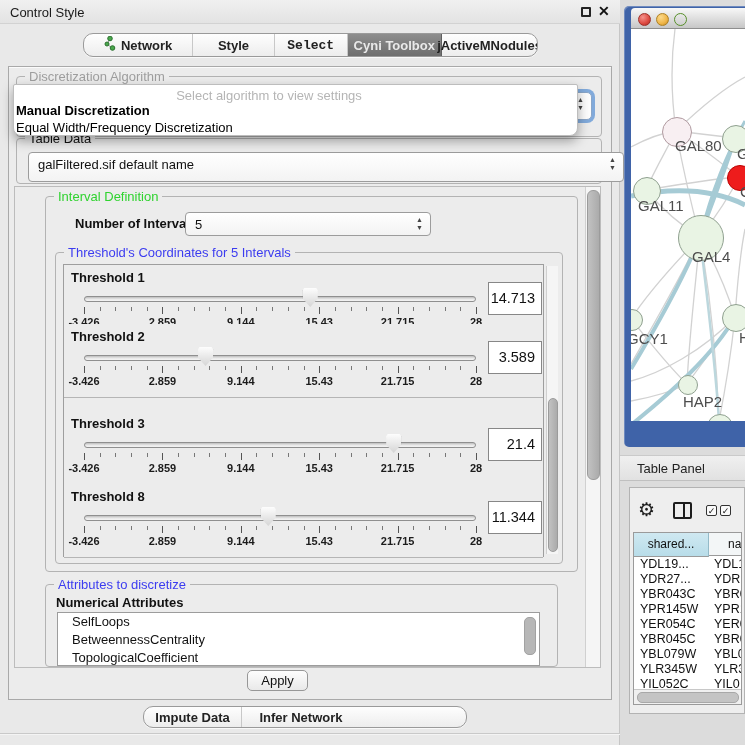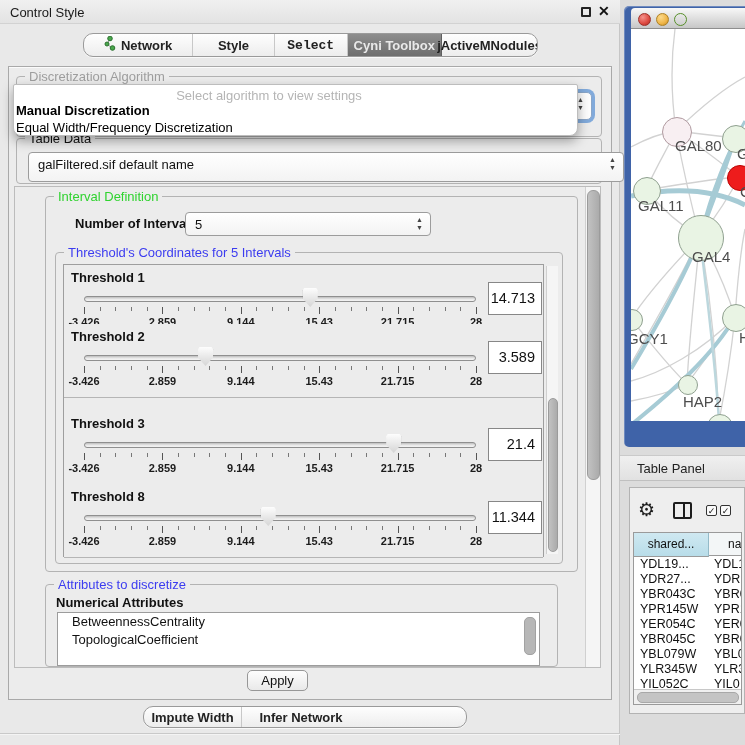--- a/index.html
+++ b/index.html
@@ -368,33 +368,34 @@
     <div class="abs vsb-track" style="left:546px;top:266px;width:12px;height:288px;">
       <div class="vsb-thumb" style="position:absolute;left:1px;top:132px;width:8px;height:152px;"></div>
     </div>
 
     <div class="abs group" style="left:45px;top:584px;width:513px;height:83px;">
       <div class="gtitle blue">Attributes to discretize</div>
       <div class="num-label" style="position:absolute;left:10px;top:10px;">Numerical Attributes</div>
     </div>
     <div class="abs attr-list">
       <div class="attr-thumb"></div>
+    <div class="attr-item">SelfLoops</div>
         <div class="attr-item">BetweennessCentrality</div>
         <div class="attr-item">TopologicalCoefficient</div>
       </div>
 
     <div class="abs vsb-track" style="left:585px;top:187px;width:15px;height:480px;">
       <div class="vsb-thumb" style="position:absolute;left:1px;top:3px;width:11px;height:288px;"></div>
     </div>
 
     <div class="abs btn" style="left:247px;top:670px;width:61px;height:21px;line-height:20px;">Apply</div>
 
     <div class="abs segctl bottabs">
       <div class="seg">
-          <span>Impute Width</span>
+          <span>Impute Data</span>
         </div>
       <div class="seg">
           <span>Infer Network</span>
         </div>
     </div>
     <div class="abs bottom-groove"></div>
   </div>
 
   <div class="abs netwin"></div>
   <div class="abs net-titlebar">

